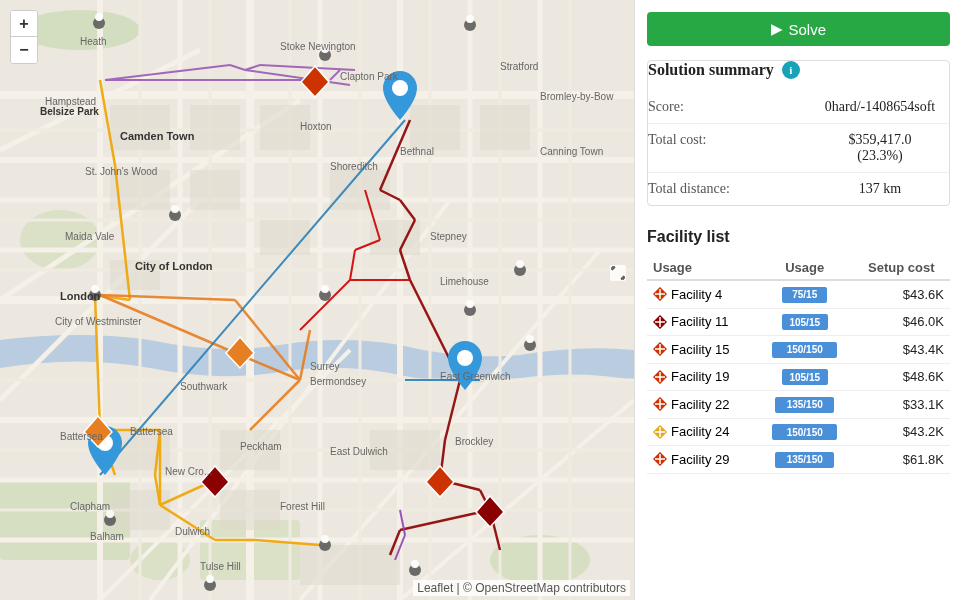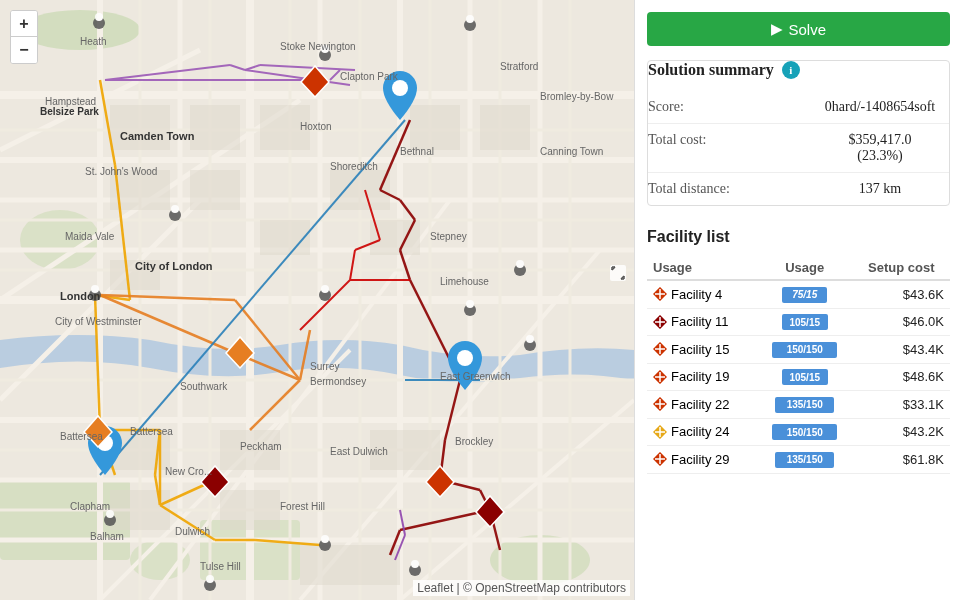--- a/index.html
+++ b/index.html
@@ -532,21 +532,21 @@
             <rect x="-5" y="-5" width="10" height="10" fill="#cc3300" transform="rotate(45)"></rect>
             <line x1="-5" y1="0" x2="5" y2="0" stroke="white" stroke-width="1.5"></line>
             <line x1="0" y1="-5" x2="0" y2="5" stroke="white" stroke-width="1.5"></line>
           </g>
         </svg>
         <span>Facility 4</span>
       </div>
     </td>
     <td style="text-align:center">
       <div style="display:inline-flex;align-items:center;justify-content:center">
-        <div class="usage-bar" style="background:#4a90d9;width:33px;min-width:45px;font-style:italic;">
+        <div class="usage-bar" style="background:#4a90d9;width:33px;min-width:45px;">
           <span>75/15</span>
         </div>
       </div>
     </td>
     <td class="setup-cost-cell">$43.6K</td>
   </tr>
         <tr>
     <td>
       <div class="facility-name-cell">
         <svg width="14" height="14">

